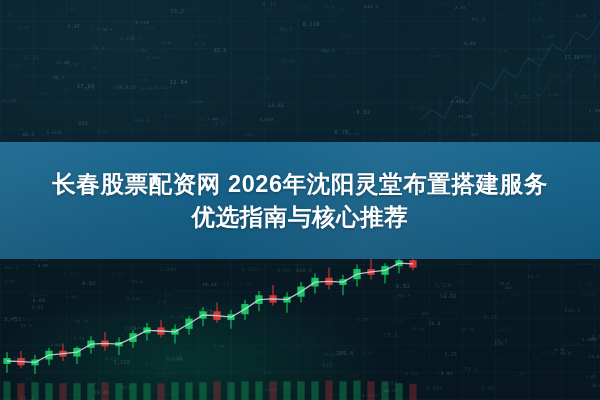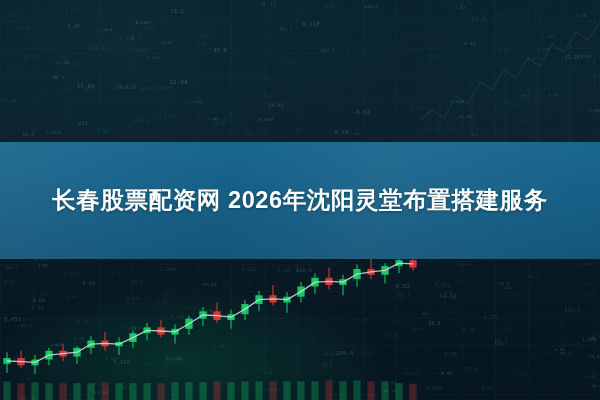--- a/index.html
+++ b/index.html
@@ -569,15 +569,16 @@
         <polyline points="7.0,125.0 21.0,125.7 35.0,126.4 49.0,119.1 63.0,117.7 77.0,116.2 91.0,108.2 105.0,107.4 119.0,108.2 133.0,101.6 147.0,94.3 161.0,95.0 175.0,95.8 189.0,87.7 203.0,79.0 217.0,79.7 231.0,81.2 245.0,73.1 259.0,63.6 273.0,62.9 287.0,63.6 301.0,55.6 315.0,46.1 329.0,45.4 343.0,46.1 357.0,38.1 371.0,35.9 385.0,34.4 399.0,27.1 413.0,27.9" fill="none" stroke="#d8dde0" stroke-width="1.3" opacity="0.85"></polyline>
       </svg>
   </div>
 
   <div class="banner">
     <div class="banner-sheen"></div>
   </div>
 
   <div class="title-block">
     <div class="title-line">长春股票配资网 2026年沈阳灵堂布置搭建服务</div>
+    <div class="title-line">优选指南与核心推荐</div>
   </div>
 
 </div>
 
 </body></html>

